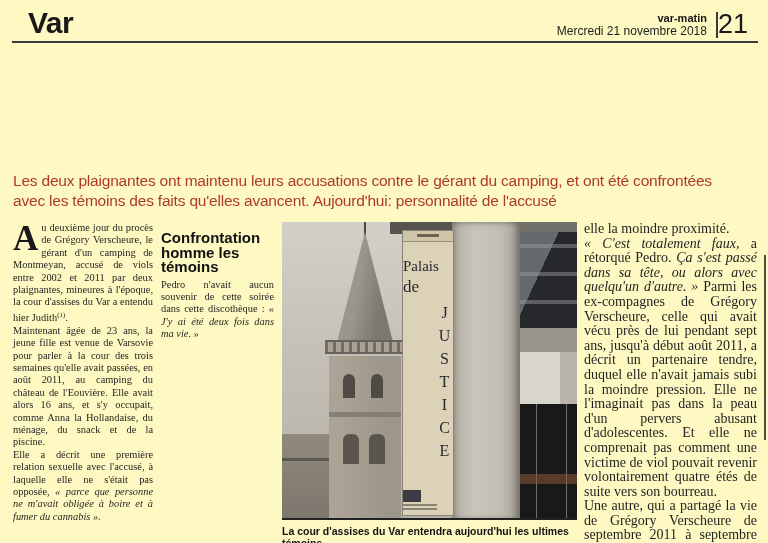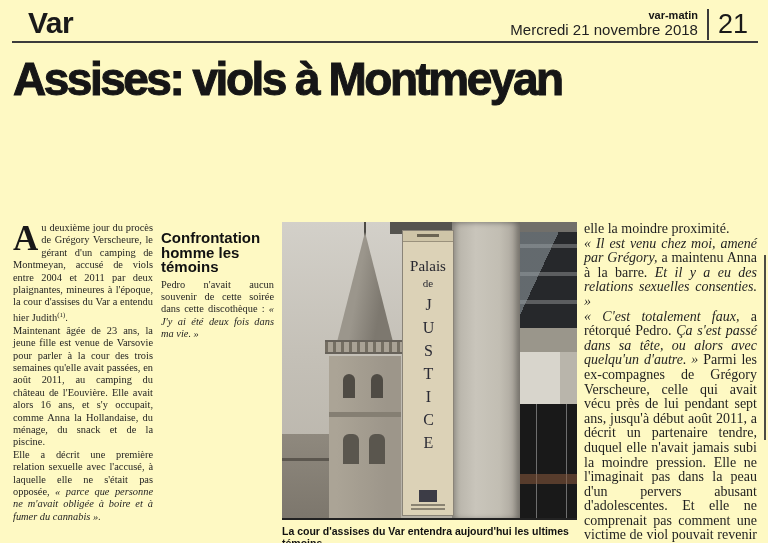--- a/index.html
+++ b/index.html
@@ -8,25 +8,25 @@
     position:relative; width:768px; height:543px;
     background:#fef9c3; overflow:hidden;
     font-family:"Liberation Serif", serif; color:#1f1f1f;
   }
   
   .section-title {
     position:absolute; top:6px; left:28px;
     font-family:"Liberation Sans", sans-serif; font-weight:700;
     font-size:30px; letter-spacing:-0.5px; color:#1a1a1a;
   }
-  .header-right { position:absolute; top:9px; right:20px; display:flex; }
+  .header-right { position:absolute; top:9px; right:20px; display:flex; align-items:center; }
   .masthead-block { text-align:right; padding-right:9px; border-right:2px solid #3a3a3a; }
   .masthead { font-family:"Liberation Sans", sans-serif; font-weight:700; font-size:11px; color:#151515; }
-  .issue-date { font-family:"Liberation Sans", sans-serif; font-size:15px; color:#222; }
-  .pagenum { font-family:"Liberation Sans", sans-serif; font-size:27px; color:#1a1a1a; padding-left:9px; }
+  .issue-date { font-family:"Liberation Sans", sans-serif; font-size:12px; color:#222; }
+  .pagenum { font-family:"Liberation Sans", sans-serif; font-size:27px; color:#1a1a1a; }
   .top-rule { position:absolute; top:41px; left:12px; width:746px; height:2px; background:#3c3c3c; }
   
   .headline {
     position:absolute; top:53px; left:13px; width:730px;
     font-family:"Liberation Sans", sans-serif; font-weight:700;
     font-size:46px; line-height:52px; letter-spacing:-2.5px; color:#161616;
     -webkit-text-stroke:1px #161616;
   }
   .standfirst {
     position:absolute; top:171px; left:13px; width:708px;
@@ -74,25 +74,25 @@
   .arch.a1 { left:14px; top:18px; } .arch.a2 { left:42px; top:18px; }
   .arch.a3 { left:14px; top:78px; width:16px; height:30px; background:#5a564e; }
   .arch.a4 { left:40px; top:78px; width:16px; height:30px; background:#5a564e; }
   .tower-band { position:absolute; left:0; top:56px; width:100%; height:5px; background:#857f73; }
   .left-roofs { position:absolute; left:0; top:212px; width:47px; height:86px;
     background:linear-gradient(180deg,#8f897e 0%,#7c766c 100%); }
   .left-roof-line { position:absolute; left:0; top:236px; width:47px; height:3px; background:#5c574f; }
   
   .banner { position:absolute; left:120px; top:8px; width:52px; height:286px;
     background:#dcd2b7; border:1px solid #8a8478;
-    display:flex; flex-direction:column; align-items:center; }
+    display:flex; flex-direction:column; }
   .banner-band { width:100%; height:11px; background:#cfc5a8; border-bottom:1px solid #9a917c; }
   .banner-band-mark { width:22px; height:3px; background:#6b6453; margin:3px auto 0; }
   .banner-title1 { margin-top:16px; font-family:"Liberation Serif", serif; font-size:15px; color:#26262e; }
-  .banner-title2 { margin-top:2px; font-family:"Liberation Serif", serif; font-size:11px; color:#26262e; }
+  .banner-title2 { margin-top:2px; font-family:"Liberation Serif", serif; font-size:17px; color:#26262e; }
   .justice { margin-top:7px; writing-mode:vertical-rl; text-orientation:upright;
     font-family:"Liberation Serif", serif; font-size:16px; letter-spacing:6px; color:#2a2a34; }
   .banner-emblem { width:18px; height:12px; background:#3c3c46; margin-top:auto; }
   .banner-line { width:34px; height:2px; background:#8a8372; margin-top:2px; }
   .banner-line.last { margin-bottom:5px; }
   
   .pillar { position:absolute; left:170px; top:0; width:68px; height:298px;
     background:linear-gradient(90deg,#b4b0a6 0%,#c9c5bb 35%,#c2beb3 70%,#a5a097 100%);
     box-shadow:inset -4px 0 6px rgba(0,0,0,.3), inset 4px 0 5px rgba(0,0,0,.2); }
   .building { position:absolute; left:238px; top:0; width:57px; height:298px; background:#2c2e30; }
@@ -125,27 +125,28 @@
   <div class="header-right">
     <div class="masthead-block">
       <div class="masthead">var-matin</div>
       <div class="issue-date">Mercredi 21 novembre 2018</div>
     </div>
     <div class="pagenum">21</div>
   </div>
 
   <div class="top-rule"></div>
 
-  <h1 class="headline"><span>Assises: viols à Montmeyan</span><br></h1>
-
+  <h1 class="headline"><br></h1>
+
+  <div class="standfirst">Les deux plaignantes ont maintenu leurs accusations contre le gérant du camping, et ont été confrontées avec les témoins des faits qu'elles avancent. Aujourd'hui: personnalité de l'accusé</div>
 
   <div class="body">
 
     <div class="col col-1">
-      <p class="bodytext"><span class="dropcap">A</span><span>u deuxième jour du procès de Grégory Verscheure, le gérant d'un camping de Montmeyan, accusé de viols entre 2004 et 2011 par deux plaignantes, mineures à l'époque, la cour d'assises du Var a entendu hier Judith</span><sup class="fn">(1)</sup><span>.</span></p>
+      <p class="bodytext"><span class="dropcap">A</span><span>u deuxième jour du procès de Grégory Verscheure, le gérant d'un camping de Montmeyan, accusé de viols entre 2002 et 2011 par deux plaignantes, mineures à l'époque, la cour d'assises du Var a entendu hier Judith</span><sup class="fn">(1)</sup><span>.</span></p>
       <p class="bodytext">Maintenant âgée de 23 ans, la jeune fille est venue de Varsovie pour parler à la cour des trois semaines qu'elle avait passées, en août 2011, au camping du château de l'Eouvière. Elle avait alors 16 ans, et s'y occupait, comme Anna la Hollandaise, du ménage, du snack et de la piscine.</p>
       <p class="bodytext"><span>Elle a décrit une première relation sexuelle avec l'accusé, à laquelle elle ne s'était pas opposée, </span><span class="it">« parce que personne ne m'avait obligée à boire et à fumer du cannabis ».</span></p>
 
     </div>
 
     <div class="col col-2">
       <div class="subhead"><span>Confrontation</span><br><span>homme les témoins</span></div>
       <p class="bodytext"><span>Pedro n'avait aucun souvenir de cette soirée dans cette discothèque : </span><span class="it">« J'y ai été deux fois dans ma vie. »</span></p>
 
     </div>
@@ -187,21 +188,20 @@
           <div class="banner-emblem"></div>
           <div class="banner-line"></div>
           <div class="banner-line last"></div>
         </div>
       </div>
       <div class="caption">La cour d'assises du Var entendra aujourd'hui les ultimes témoins.</div>
     </div>
 
     <div class="col col-3">
       <p class="bodytext">elle la moindre proximité.</p>
-      <p class="bodytext"><span class="it">« Il est venu chez moi, amené par Grégory, </span><span>a maintenu Anna à la barre. </span><span class="it">Et il y a eu des relations sexuelles consenties. »</span></p>
       <p class="bodytext"><span class="it">« C'est totalement faux, </span><span>a rétorqué Pedro. </span><span class="it">Ça s'est passé dans sa tête, ou alors avec quelqu'un d'autre. » </span><span>Parmi les ex-compagnes de Grégory Verscheure, celle qui avait vécu près de lui pendant sept ans, jusqu'à début août 2011, a décrit un partenaire tendre, duquel elle n'avait jamais subi la moindre pression. Elle ne l'imaginait pas dans la peau d'un pervers abusant d'adolescentes. Et elle ne comprenait pas comment une victime de viol pouvait revenir volontairement quatre étés de suite vers son bourreau.</span></p>
       <p class="bodytext">Une autre, qui a partagé la vie de Grégory Verscheure de septembre 2011 à septembre 2014, a témoigné de pratiques intimes normales, sans violences, et de son incrédulité avant ces faits qui</p>
     </div>
 
   </div>
 
   <div class="scan-mark"></div>
 
 </div>
 

